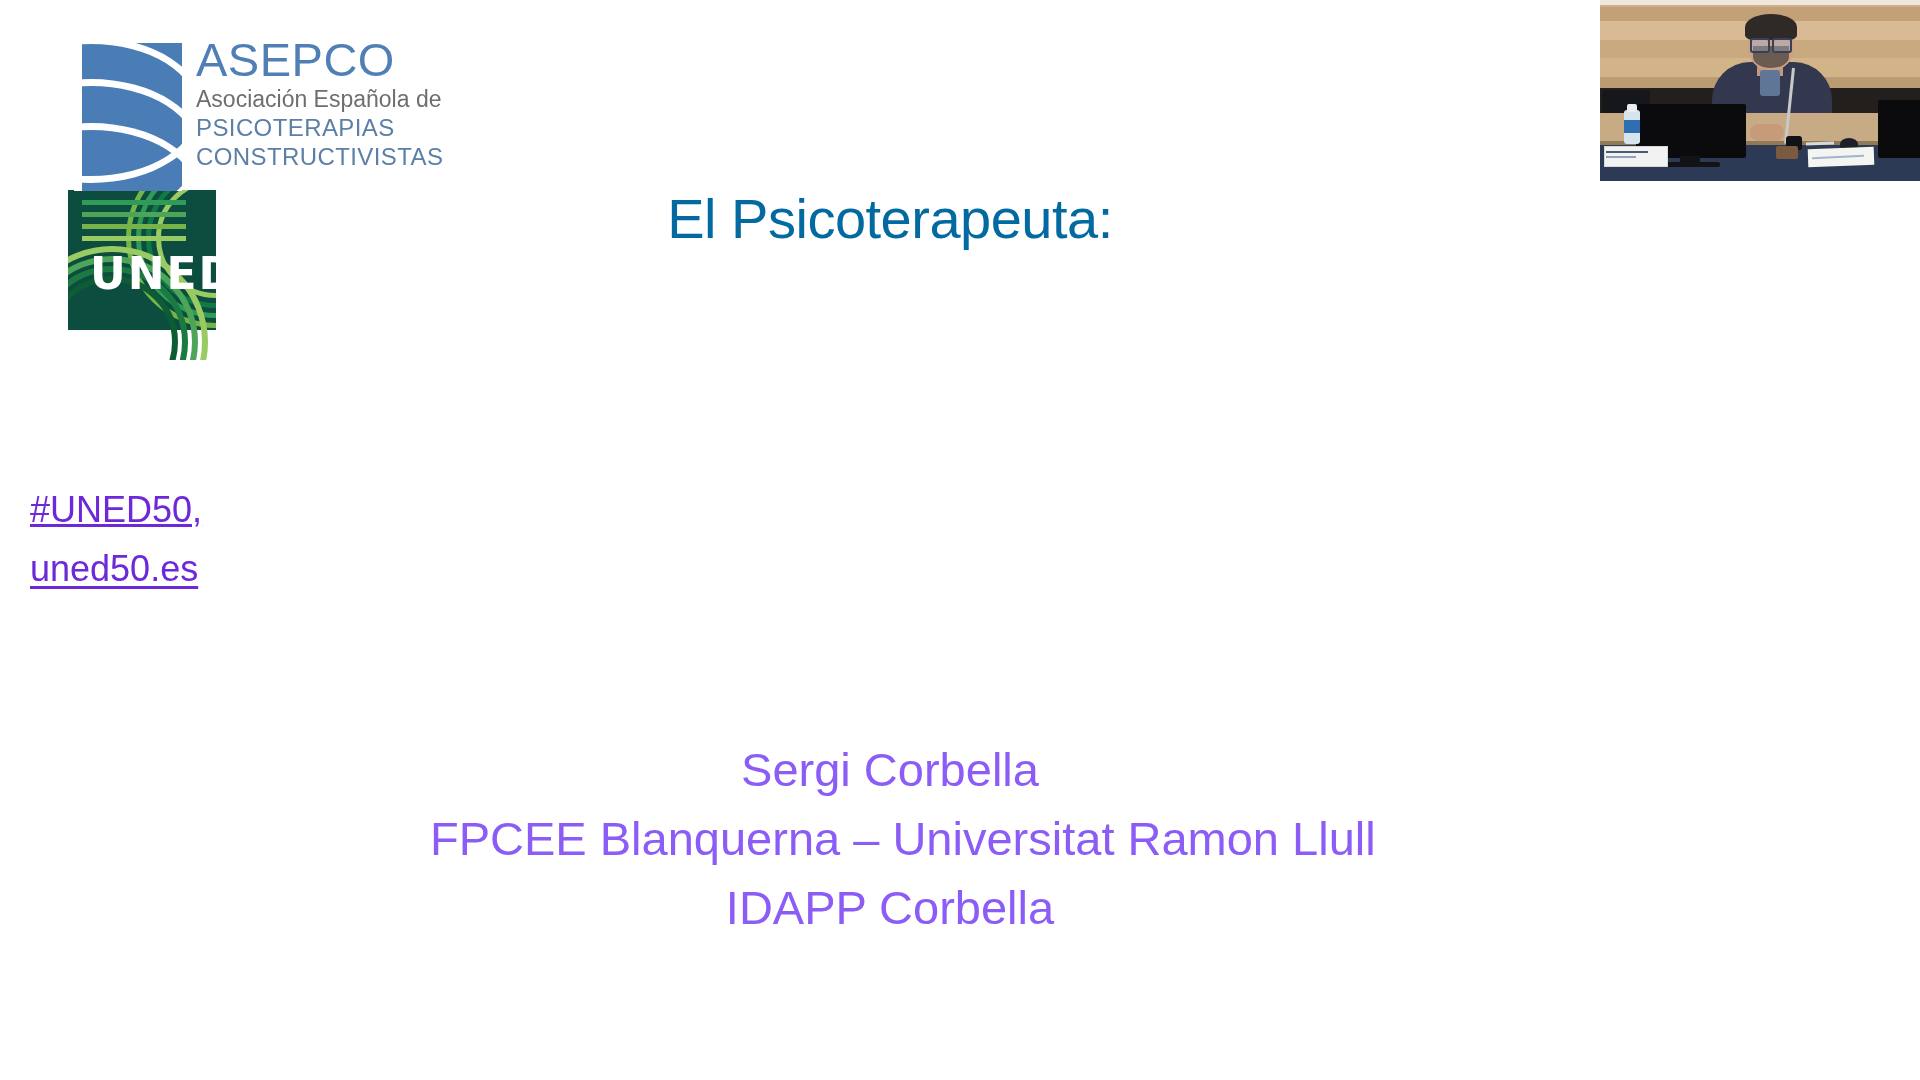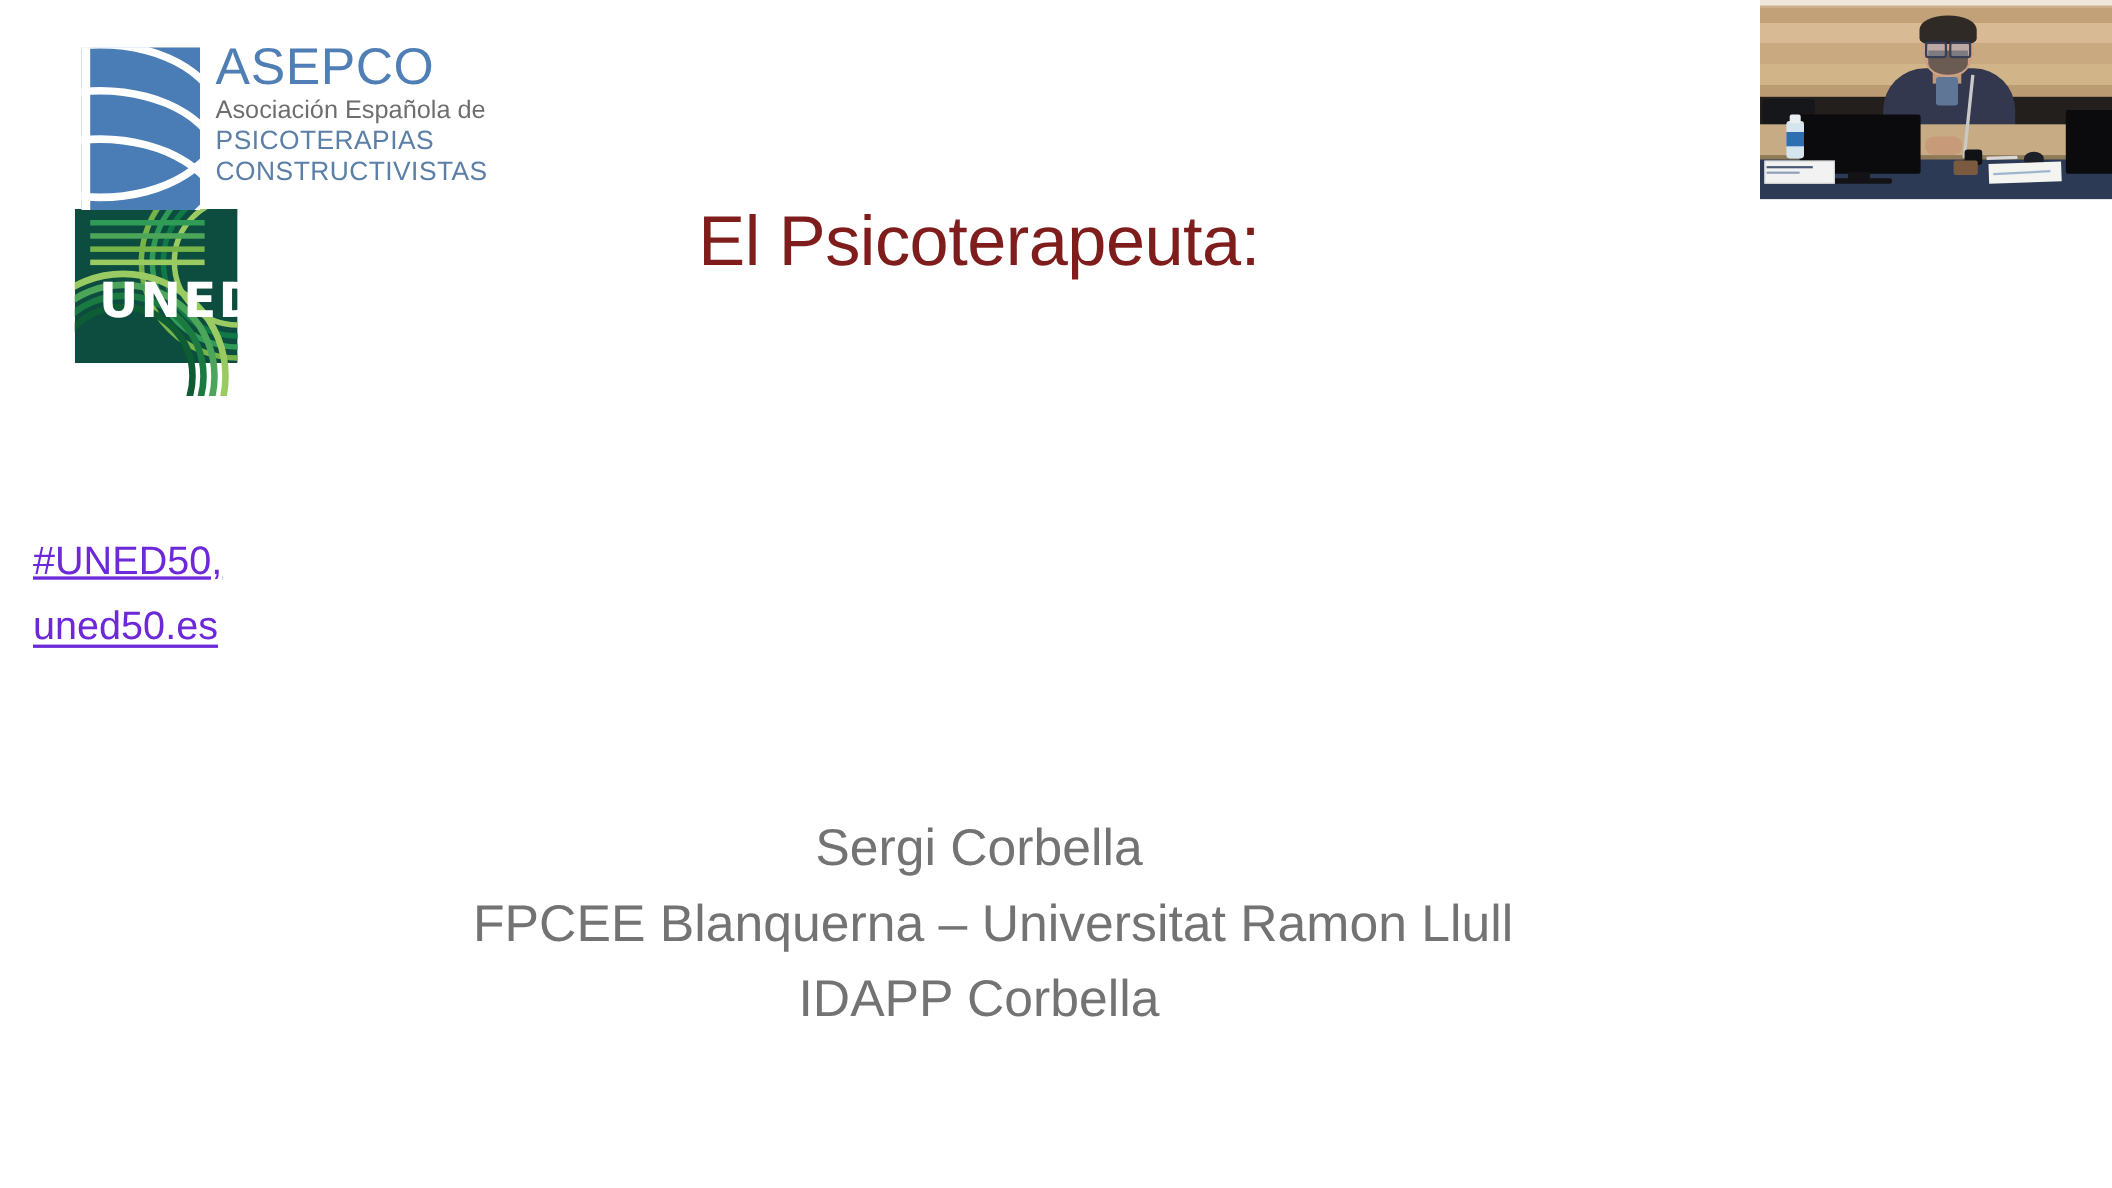--- a/index.html
+++ b/index.html
@@ -172,37 +172,37 @@
     cursor: pointer;
   }
 
   
   #title {
     position: absolute;
     left: 500px;
     top: 168px;
     width: 780px;
     text-align: center;
-    color: #7f1d1d;
-    font-size: 64px;
+    color: #0369a1;
+    font-size: 56px;
     line-height: 102px;
     font-weight: 400;
     font-family: "Liberation Sans", sans-serif;
     letter-spacing: -0.5px;
   }
   #title .tline { display: block; white-space: nowrap; }
 
   
   #author {
     position: absolute;
     left: 430px;
     top: 735px;
     width: 920px;
     text-align: center;
-    color: #737373;
+    color: #8b5cf6;
     font-size: 47px;
     line-height: 69px;
     font-weight: 400;
   }
   #author .aline { display: block; white-space: nowrap; }
 
   
   #webcam {
     position: absolute;
     left: 1600px;

